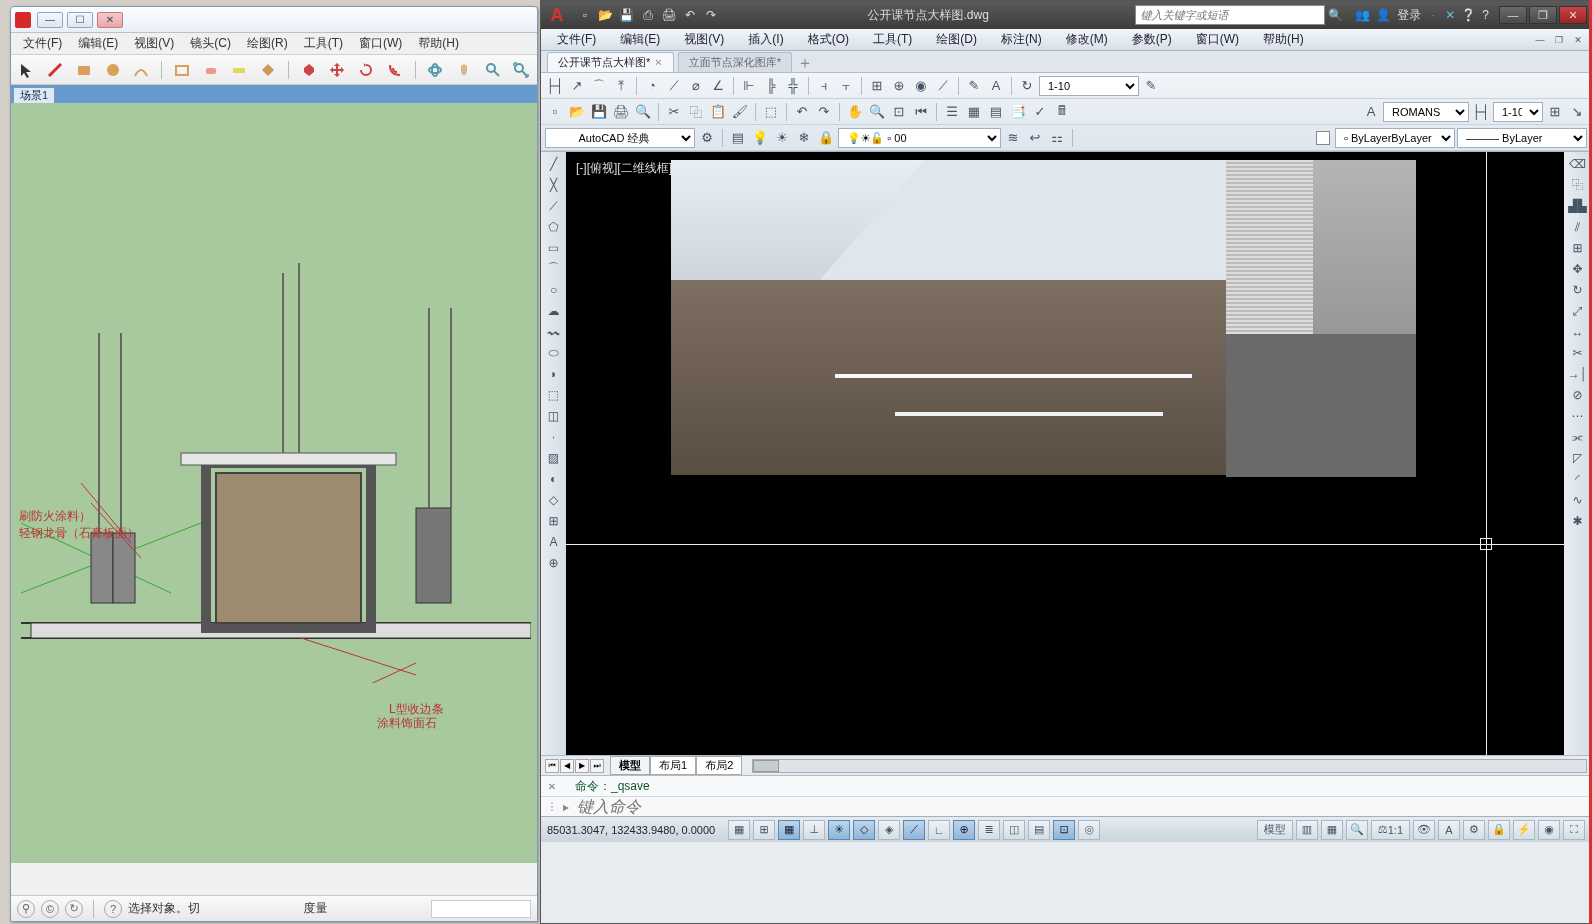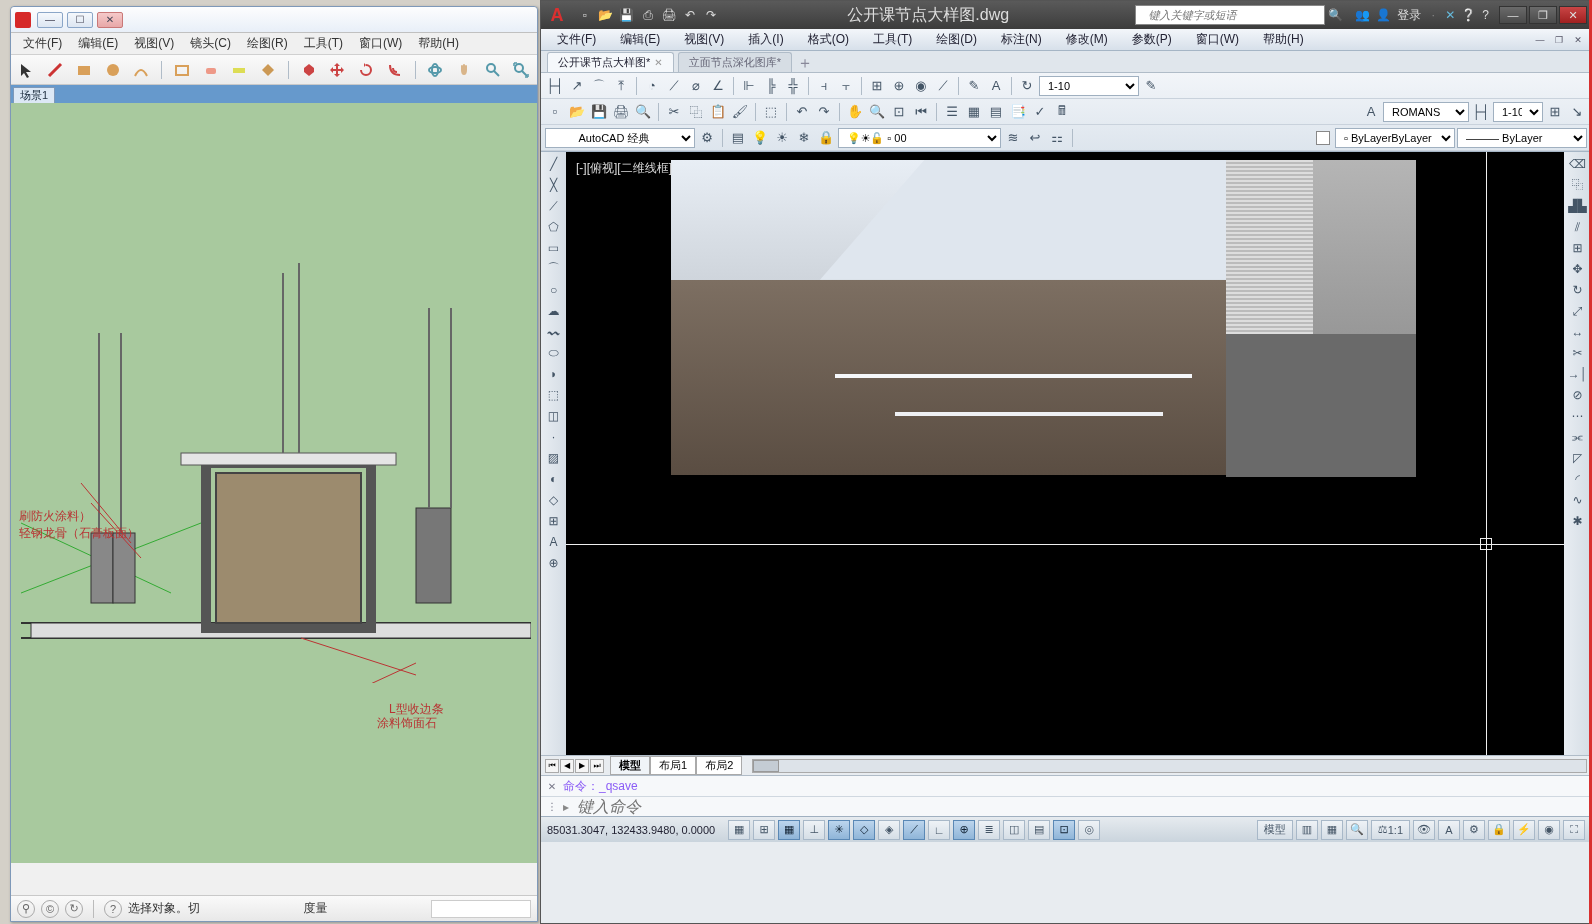--- a/index.html
+++ b/index.html
@@ -25,22 +25,22 @@
 .su-statusbar { position: absolute; bottom: 0; left: 0; right: 0; height: 26px; background: linear-gradient(#fafafa,#e8e8e8); border-top: 1px solid #c9c9c9; display: flex; align-items: center; padding: 0 6px; gap: 6px; font-size: 12px; color: #333; }
 .su-status-icon { width: 18px; height: 18px; border: 1px solid #aaa; border-radius: 50%; display:flex;align-items:center;justify-content:center;font-size:11px;color:#666; }
 .su-status-field { margin-left: auto; padding: 0 8px; border: 1px solid #ccc; background: #fff; min-width: 100px; height: 18px; }
 
 
 .acad-window { position: absolute; left: 540px; top: 0; right: 0; bottom: 0; width: 1052px; height: 924px; background: #e8ecf0; border: 1px solid #555; }
 .acad-titlebar { height: 28px; background: linear-gradient(#5a5a5a,#3c3c3c); display: flex; align-items: center; padding: 0 4px; }
 .acad-a-icon { width: 24px; height: 24px; display: flex; align-items: center; justify-content: center; font-weight: bold; color: #d93030; font-size: 18px; }
 .qat { display: flex; gap: 1px; margin-left: 6px; }
 .qat-btn { width: 20px; height: 20px; display: flex; align-items: center; justify-content: center; color: #ddd; font-size: 12px; cursor: pointer; }
-.acad-doctitle { flex: 1; text-align: center; color: #ddd; font-size: 16px; }
-.acad-search { width: 190px; height: 20px; background: #fff; border: 1px solid #888; font-size: 11px; padding: 0 12px; color: #999; font-style: italic; }
+.acad-doctitle { flex: 1; text-align: center; color: #ddd; font-size: 12px; }
+.acad-search { width: 190px; height: 20px; background: #fff; border: 1px solid #888; font-size: 11px; padding: 0 4px; color: #999; font-style: italic; }
 .acad-auth { display: flex; align-items: center; gap: 6px; color: #ddd; font-size: 12px; margin: 0 10px; }
 .acad-winbtns { display: flex; gap: 2px; }
 .acad-winbtn { width: 28px; height: 18px; background: linear-gradient(#6a6a6a,#4a4a4a); color: #ddd; display: flex; align-items: center; justify-content: center; font-size: 11px; border: 1px solid #333; cursor: pointer; }
 .acad-winbtn.close { background: linear-gradient(#c94545,#a02020); }
 .acad-menubar { height: 22px; background: linear-gradient(#f3f6fa,#d7e0ea); display: flex; align-items: center; padding: 0 4px; border-bottom: 1px solid #a5b5c5; }
 .acad-menu-item { font-size: 12px; padding: 2px 12px; color: #223; cursor: pointer; }
 .acad-childwin { margin-left: auto; display: flex; gap: 1px; }
 .acad-childwin .cwb { width: 18px; height: 14px; font-size: 9px; display: flex; align-items: center; justify-content: center; color: #556; cursor: pointer; }
 .acad-docs { height: 22px; background: #e0e6ec; display: flex; align-items: flex-end; padding: 0 6px; border-bottom: 1px solid #b0bcc8; }
 .doc-tab { padding: 2px 10px; font-size: 11px; background: #f5f8fb; border: 1px solid #b0bcc8; border-bottom: none; border-radius: 3px 3px 0 0; margin-right: 4px; color: #223; cursor: pointer; display: flex; align-items: center; gap: 4px; }
@@ -74,21 +74,21 @@
 .layout-nav { display: flex; gap: 1px; margin-right: 6px; }
 .layout-nav-btn { width: 14px; height: 14px; border: 1px solid #aaa; background: #f5f5f5; display: flex; align-items: center; justify-content: center; font-size: 8px; cursor: pointer; }
 .layout-tab { padding: 1px 8px; background: #fff; border: 1px solid #aaa; cursor: pointer; }
 .layout-tab.active { background: #f0f4f8; font-weight: bold; }
 .hscroll { flex: 1; margin-left: 10px; height: 14px; background: #dde3e9; border: 1px solid #aaa; position: relative; }
 .hscroll-thumb { position: absolute; left: 0; width: 26px; top: 0; bottom: 0; background: #c4ccd4; border: 1px solid #999; }
 
 .cmdline-area { background: #f6f8fa; border-top: 1px solid #b0bcc8; }
 .cmd-row { display: flex; align-items: center; height: 20px; font-size: 12px; padding: 0 4px; }
 .cmd-close { width: 14px; height: 14px; display: flex; align-items: center; justify-content: center; color: #778; font-size: 10px; cursor: pointer; margin-right: 4px; }
-.cmd-history { color: #8b5cf6; }
+.cmd-history { color: #14532d; margin-left: 12px; }
 .cmd-input { flex: 1; border: none; background: transparent; font-size: 16px; color: #999; font-style: italic; padding: 0 4px; }
 .cmd-chevron { color: #888; margin-right: 4px; }
 
 .acad-statusbar { height: 26px; background: linear-gradient(#e6ebef,#cad4dd); border-top: 1px solid #a0b0c0; display: flex; align-items: center; padding: 0 6px; font-size: 11px; color: #223; gap: 3px; }
 .coord { margin-right: 10px; }
 .sb-btn { width: 22px; height: 20px; background: linear-gradient(#eef2f6,#d5dee6); border: 1px solid #a8b8c8; display: flex; align-items: center; justify-content: center; font-size: 11px; color: #456; cursor: pointer; }
 .sb-btn.on { background: linear-gradient(#bcd5ed,#8fb5d8); border-color: #5a88b5; color: #123; }
 .sb-right { margin-left: auto; display: flex; align-items: center; gap: 3px; }
 
 .red-edge { position: absolute; right: 0; top: 0; bottom: 0; width: 3px; background: #d93030; }

